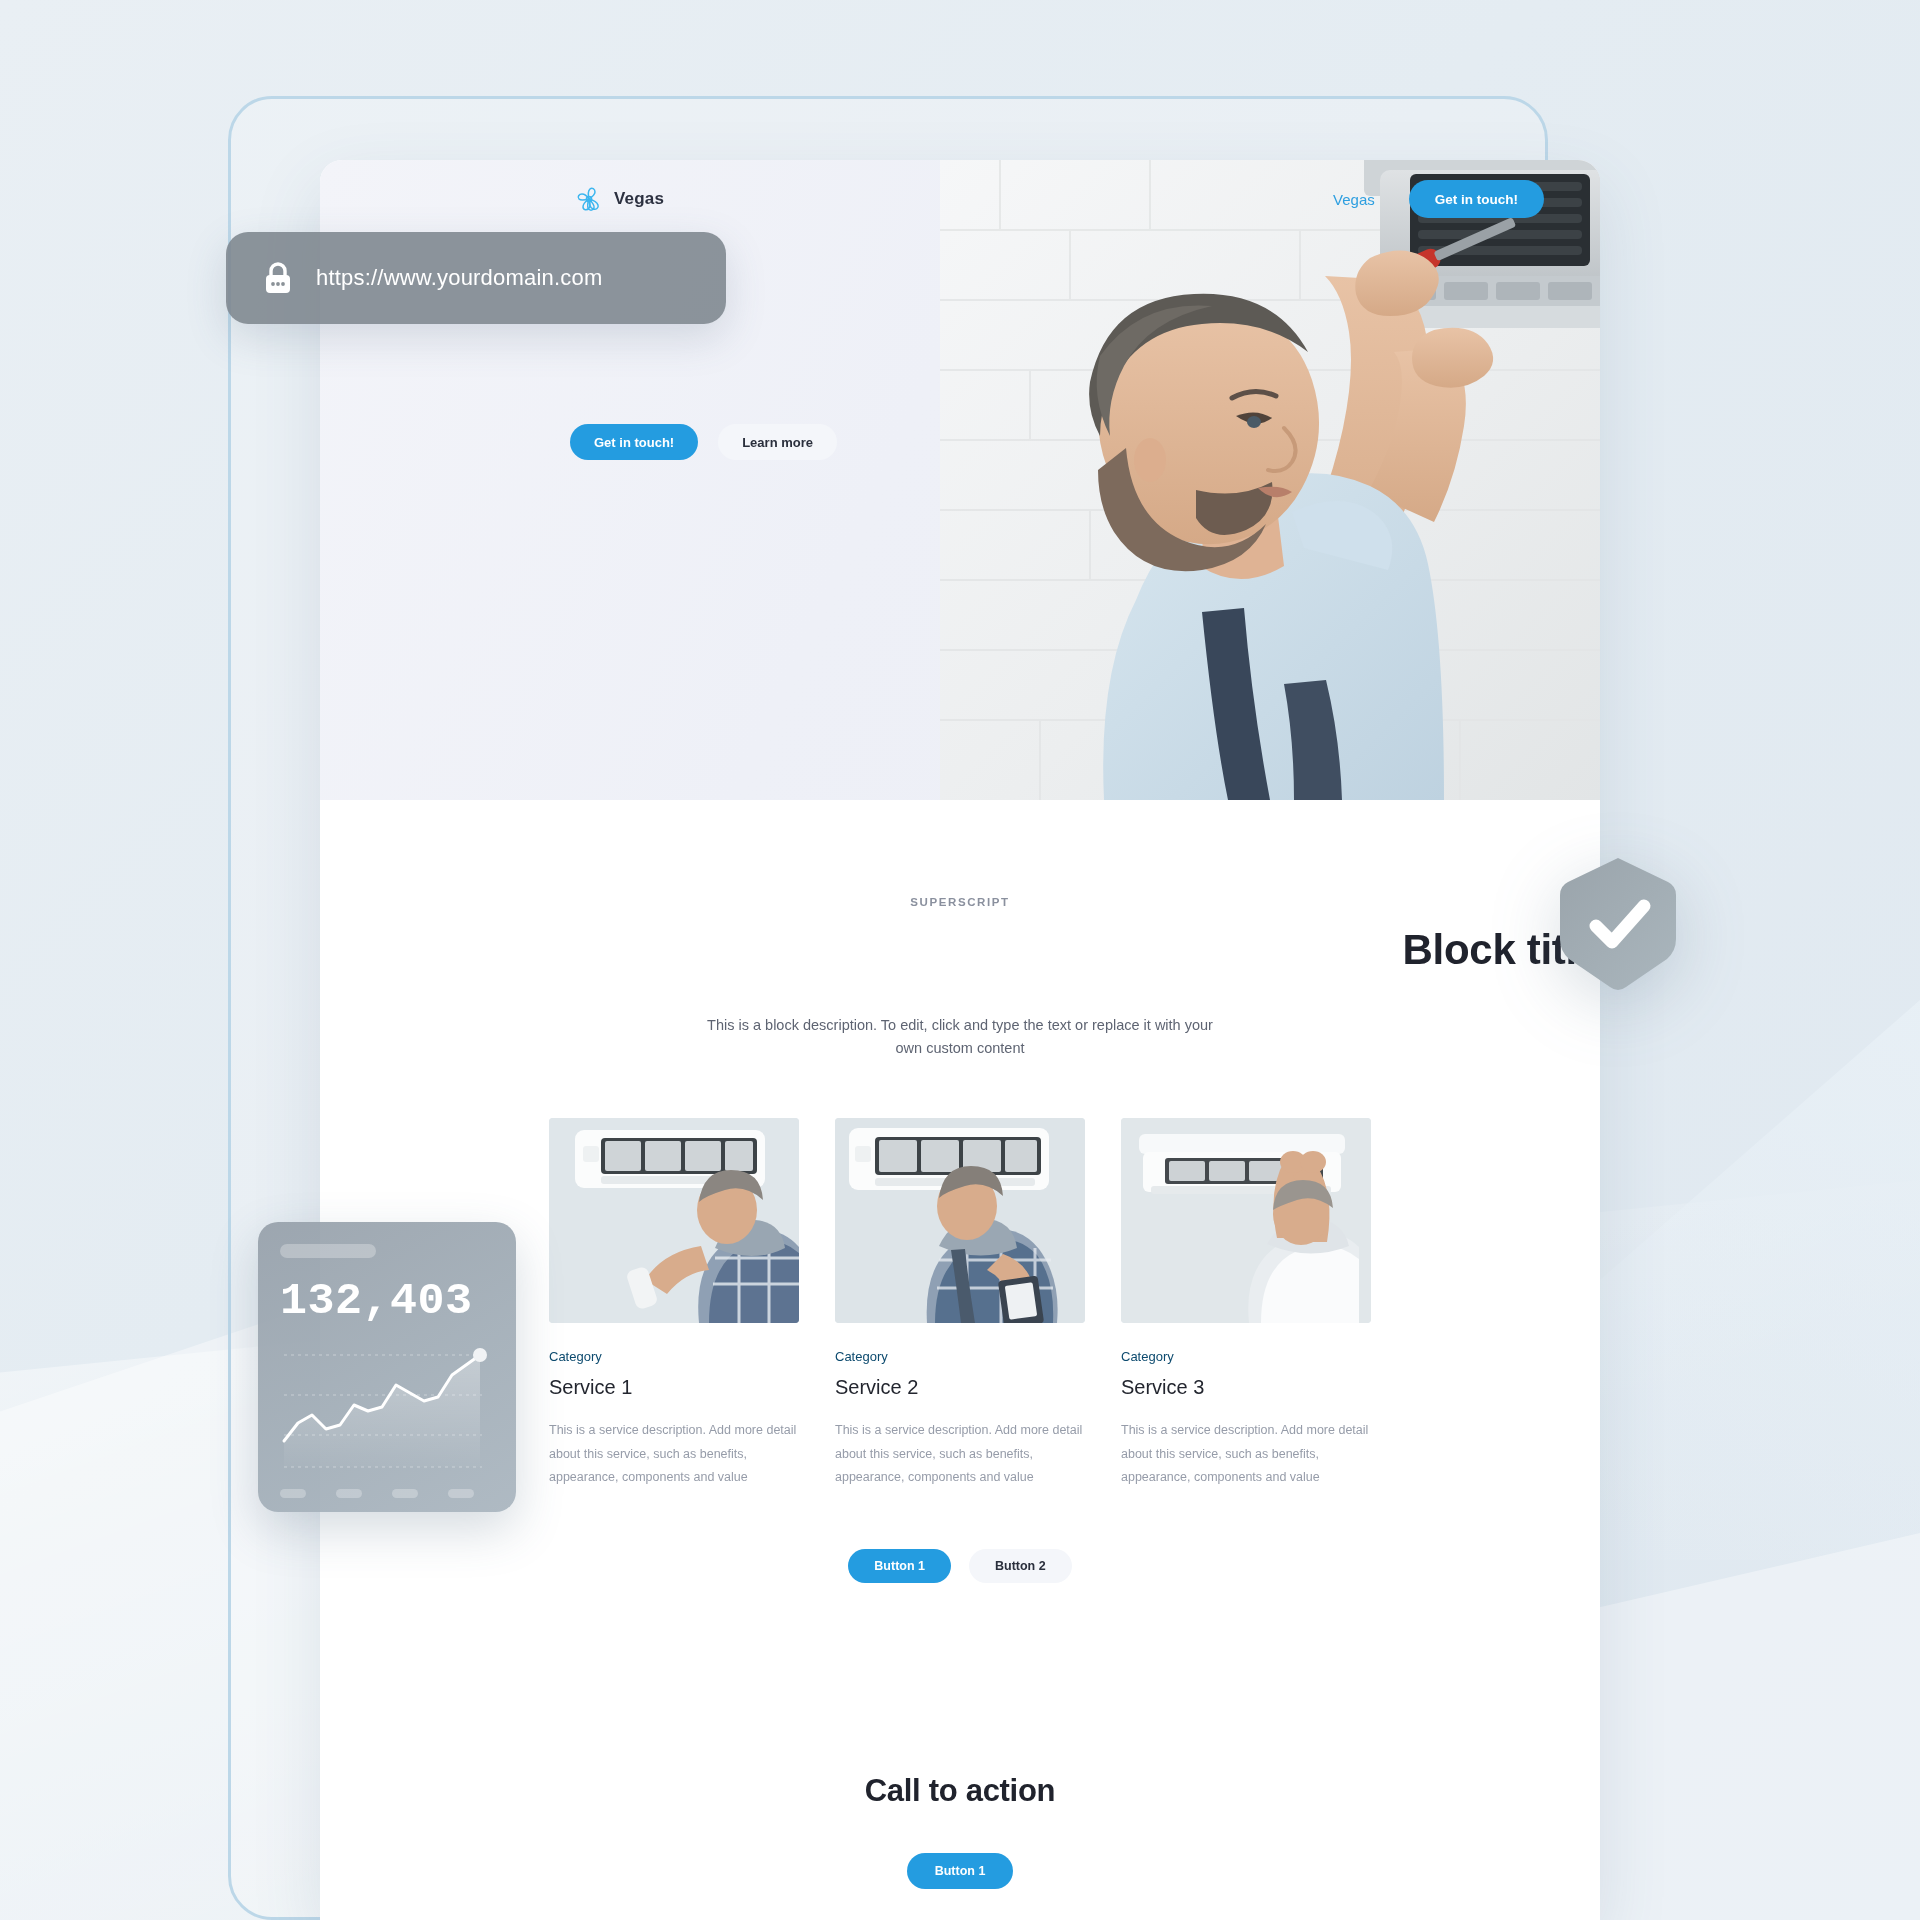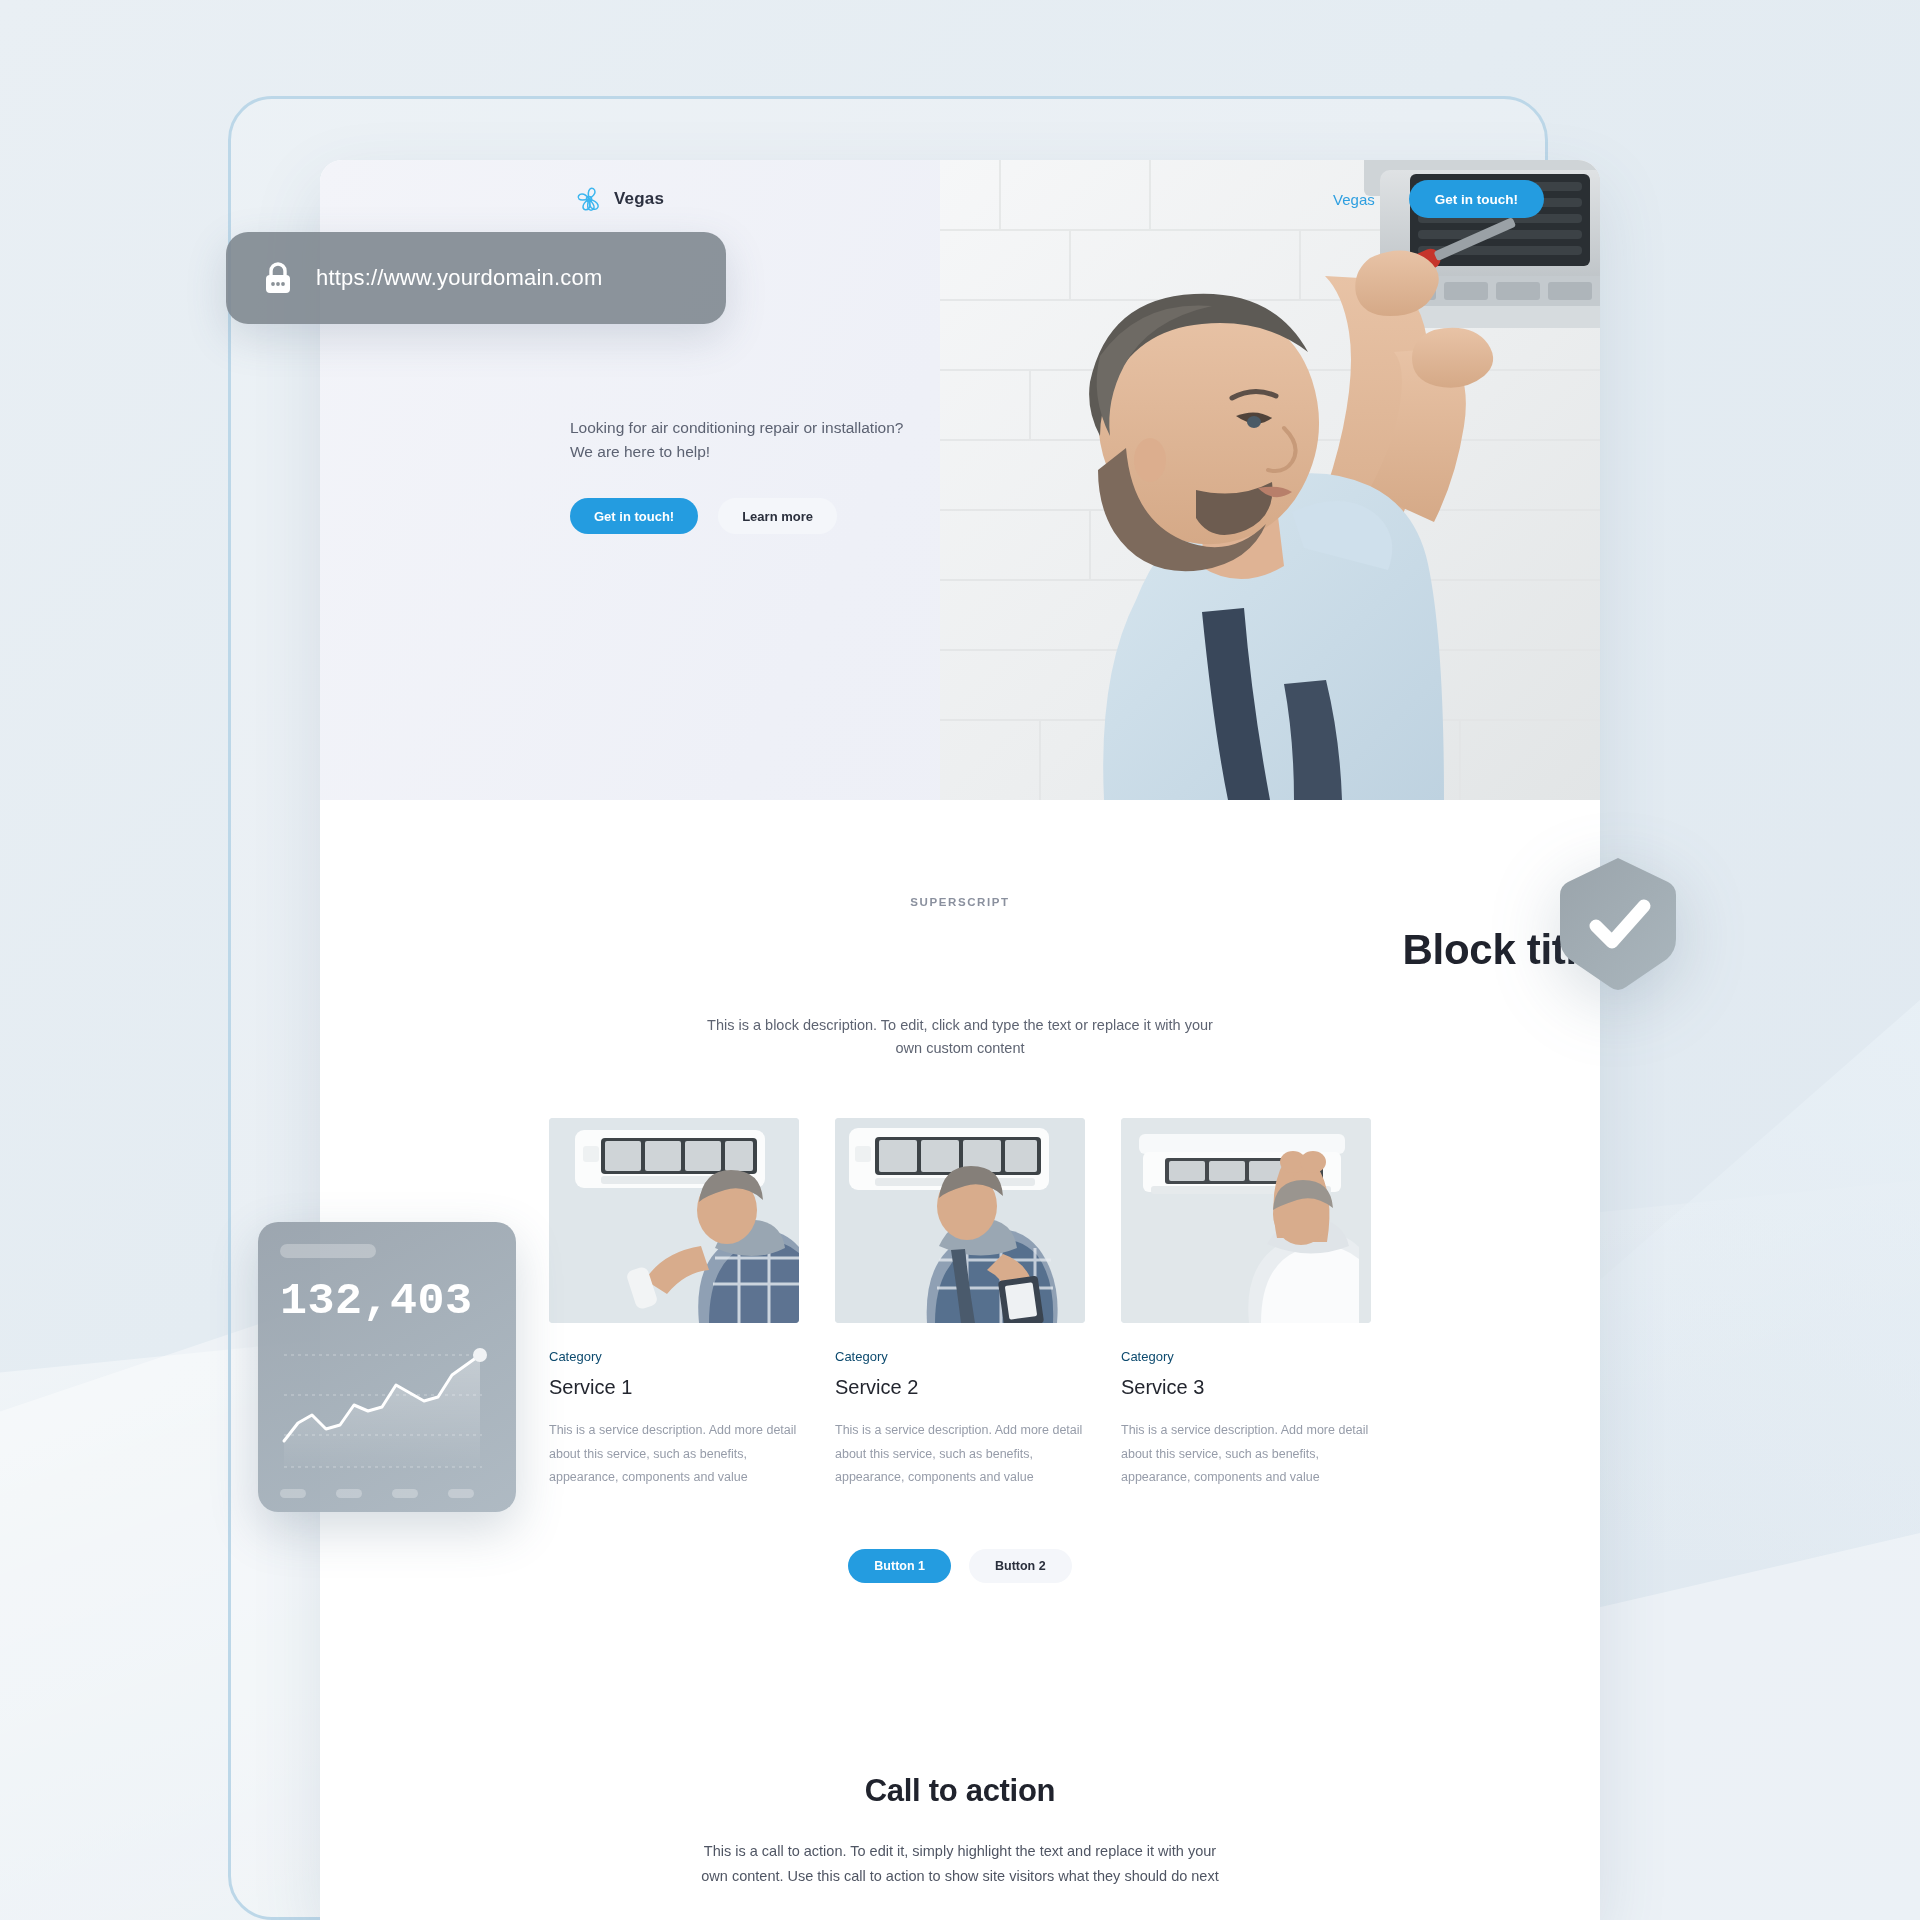--- a/index.html
+++ b/index.html
@@ -340,21 +340,20 @@
         </span>
         <span class="brand-name">Vegas</span>
       </div>
       <nav class="nav-right">
         <a class="nav-link" href="#">Vegas</a>
         <button class="btn btn-primary btn-nav">Get in touch!</button>
       </nav>
     </div>
 
     <div class="hero-copy">
-      <p class="hero-sub">Looking for air conditioning repair or installation? We are here to help!</p>
       <div class="hero-actions">
         <button class="btn btn-primary btn-hero">Get in touch!</button>
         <button class="btn btn-light btn-hero">Learn more</button>
       </div>
     </div>
   </section>
 
   <section class="content">
     <div class="superscript">SUPERSCRIPT</div>
     <h2 class="block-title">Block title</h2>
@@ -480,21 +479,20 @@
       </article>
     </div>
 
     <div class="card-actions">
       <button class="btn btn-primary btn-card">Button 1</button>
       <button class="btn btn-light btn-card">Button 2</button>
     </div>
 
     <div class="cta">
       <h2 class="cta-title">Call to action</h2>
-      <p class="cta-desc">This is a call to action. To edit it, simply highlight the text and replace it with your own content. Use this call to action to show site visitors what they should do next</p>
       <div class="cta-actions">
         <button class="btn btn-primary btn-cta">Button 1</button>
       </div>
     </div>
 
   </section>
 
 </div>
 
 <div class="url-pill">

